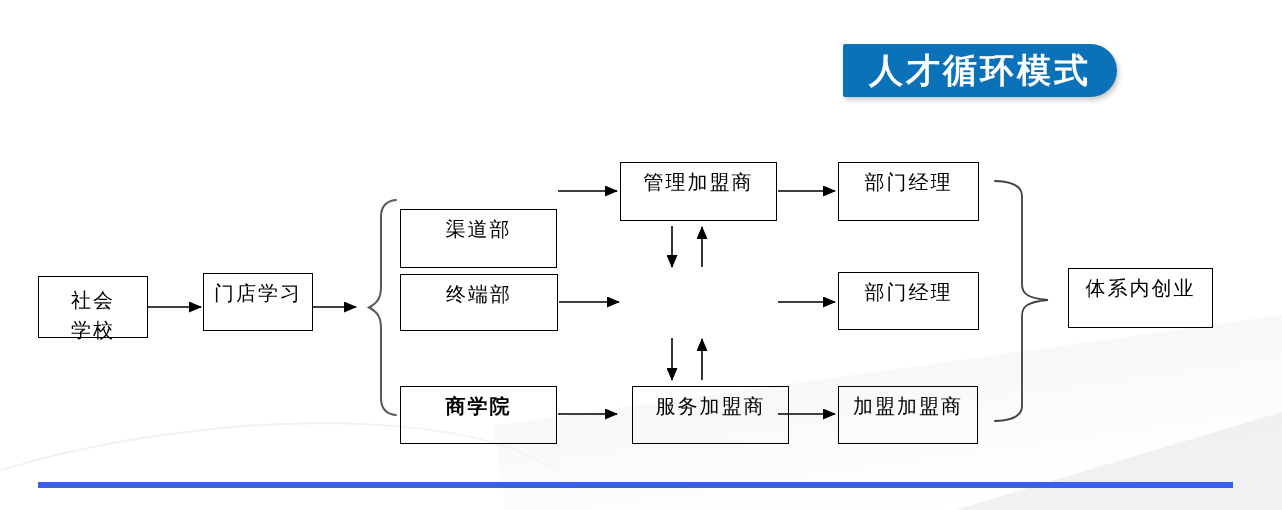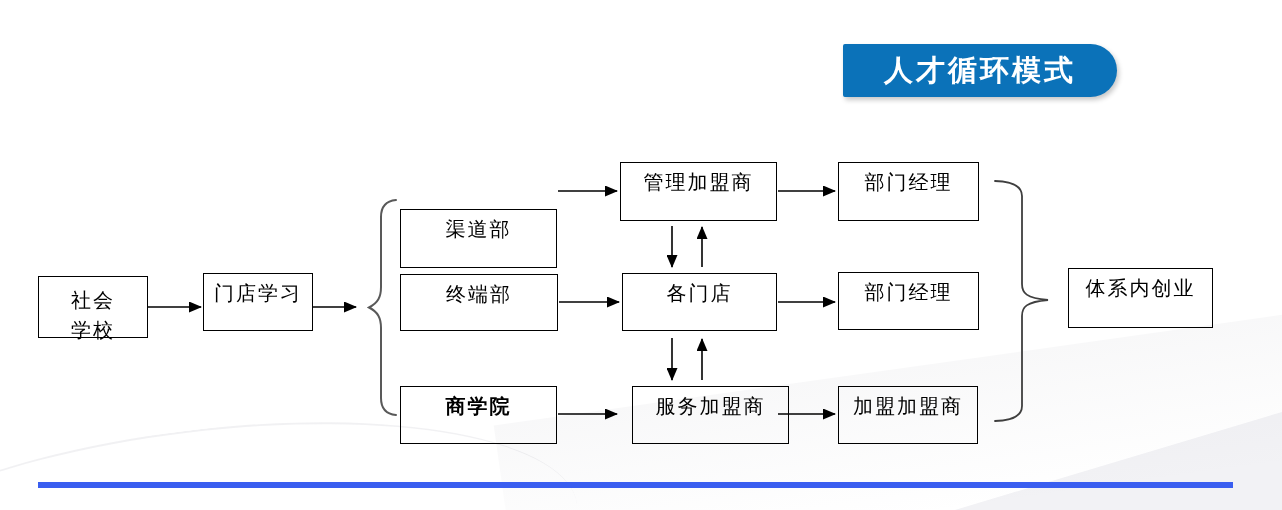--- a/index.html
+++ b/index.html
@@ -29,21 +29,21 @@
 
   
   .banner {
     position:absolute; left:843px; top:44px; width:274px; height:53px;
     border-radius:2px 27px 27px 2px;
     box-shadow:2px 3px 5px rgba(0,0,0,0.22);
     display:flex; align-items:center; justify-content:center;
     z-index:3;
   }
   .banner-label {
-    color:#ffffff; font-weight:bold; font-size:29px; letter-spacing:3px;
+    color:#ffffff; font-weight:bold; font-size:34px; letter-spacing:3px;
     font-family:"Liberation Sans", sans-serif;
   }
 
   
   .node {
     position:absolute; box-sizing:border-box;
     border:1.5px solid #000; background:transparent;
     display:flex; justify-content:center; align-items:flex-start;
     padding-top:7px; text-align:center; white-space:pre-line;
     font-family:"Liberation Serif", "DejaVu Serif", serif;
@@ -118,21 +118,20 @@
              C 1022 416 1013 420.5 995 421" fill="none" stroke="#3f3f3f" stroke-width="1.8" stroke-linecap="round"></path>
   </svg>
 
   <div class="node" id="node-social-school">社会
 学校</div>
   <div class="node" id="node-store-learning">门店学习</div>
   <div class="node" id="node-channel-dept">渠道部</div>
   <div class="node" id="node-terminal-dept">终端部</div>
   <div class="node" id="node-business-school">商学院</div>
   <div class="node" id="node-manage-franchisees">管理加盟商</div>
-  <div class="node" id="node-each-store">各门店</div>
   <div class="node" id="node-service-franchisees">服务加盟商</div>
   <div class="node" id="node-dept-manager-1">部门经理</div>
   <div class="node" id="node-dept-manager-2">部门经理</div>
   <div class="node" id="node-franchise-franchisees">加盟加盟商</div>
   <div class="node" id="node-in-system">体系内创业</div>
 
   <div class="bottom-rule" id="bottom-rule" style="background: rgb(58, 94, 240);"></div>
 
 </div>
 

